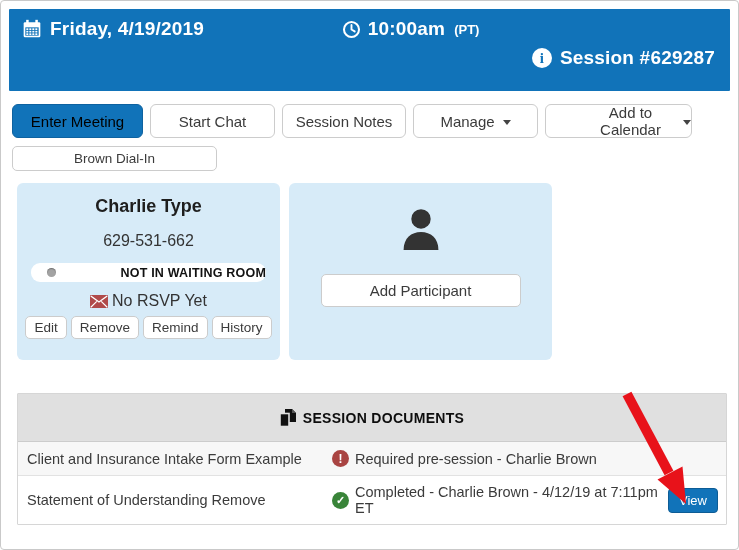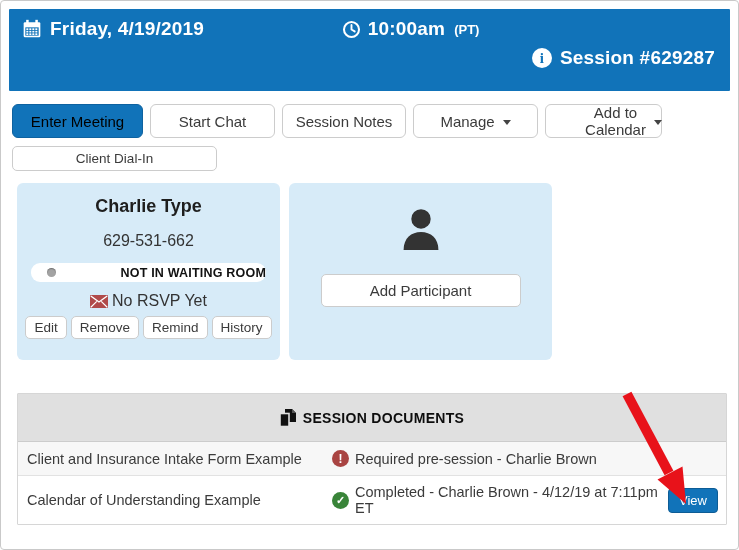--- a/index.html
+++ b/index.html
@@ -37,21 +37,21 @@
     background:#fff; border:1px solid #ccc; border-radius:6px;
     font-family:"Liberation Sans", sans-serif;
     font-size:15px; color:#3b3b3b; height:34px; cursor:pointer;
     display:inline-flex; align-items:center; justify-content:center;
   }
   .btn-primary { background:#1173b9; border-color:#0e62a0; color:#000000; }
   .tb { width:131px; }
   .tb2 { width:125px; }
   .tb3 { width:124px; }
   .tb4 { width:125px; }
-  .tb5 { width:117px;padding-left:40px; }
+  .tb5 { width:147px;padding-left:40px; }
   .caret {
     display:inline-block; width:0; height:0; margin-left:8px; margin-top:2px;
     border-left:4.5px solid transparent; border-right:4.5px solid transparent;
     border-top:5px solid #444;
   }
   .dialin-row { margin:8px 0 0 3px; }
   .btn-dialin { width:205px; height:25px; font-size:13.5px; border-radius:5px; }
 
   
   .cards { display:flex; gap:9px; margin:12px 0 0 8px; }
@@ -168,21 +168,21 @@
     <button class="btn tb4">
       <span>Manage</span>
       <span class="caret"></span>
     </button>
     <button class="btn tb5">
       <span>Add to Calendar</span>
       <span class="caret"></span>
     </button>
   </div>
   <div class="dialin-row">
-    <button class="btn btn-dialin">Client Dial-In</button>
+    <button class="btn btn-dialin">Brown Dial-In</button>
   </div>
 
   <div class="cards">
     <div class="card">
       <div class="p-name">Charlie Type</div>
       <div class="p-phone">629-531-662</div>
       <div class="wr-strip">
         <span class="wr-dot"></span>
         <span class="wr-text">NOT IN WAITING ROOM</span>
       </div>
@@ -233,21 +233,21 @@
         <tr class="row-striped">
           <td class="col-type">Client and Insurance Intake Form Example</td>
           <td>
             <span class="status-cell">
               <span class="status-icon status-required"></span>
               <span>Required pre-session - Charlie Brown</span>
             </span>
           </td>
         </tr>
         <tr>
-          <td class="col-type">Calendar of Understanding Example</td>
+          <td class="col-type">Statement of Understanding Remove</td>
           <td>
             <span class="status-cell">
               <span class="status-icon status-completed"></span>
               <span>Completed - Charlie Brown - 4/12/19 at 7:11pm ET</span>
               <button class="btn-view">View</button>
             </span>
           </td>
         </tr>
       </tbody>
     </table>

